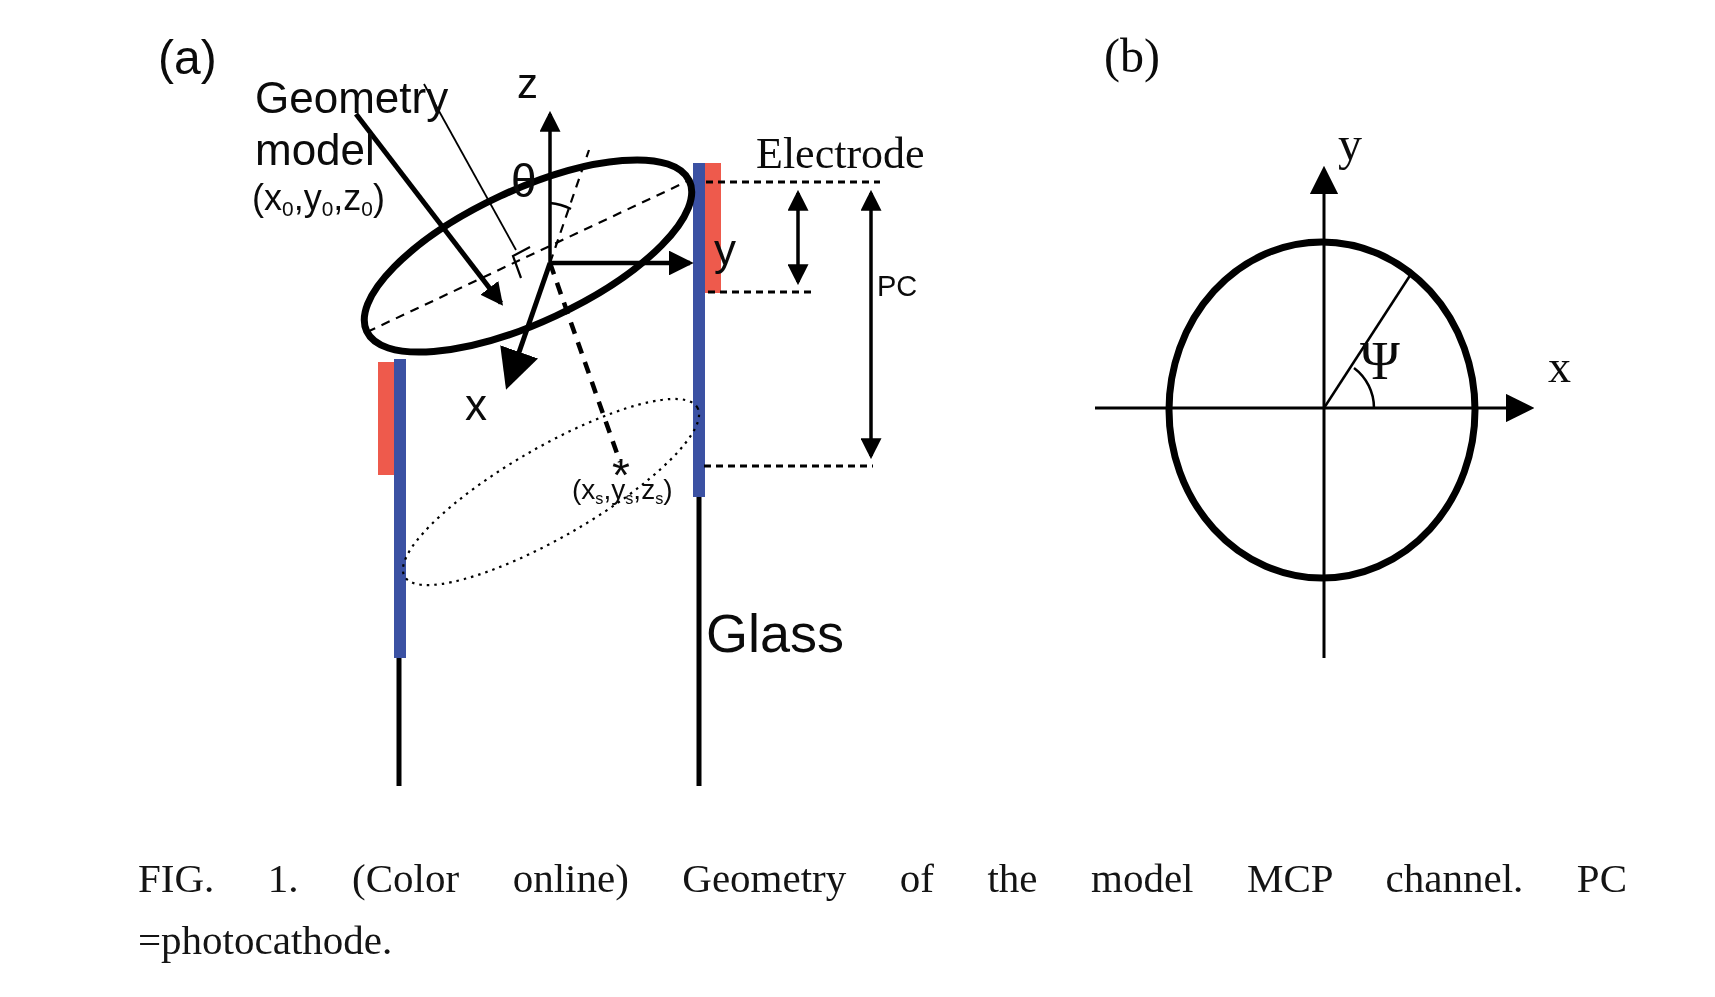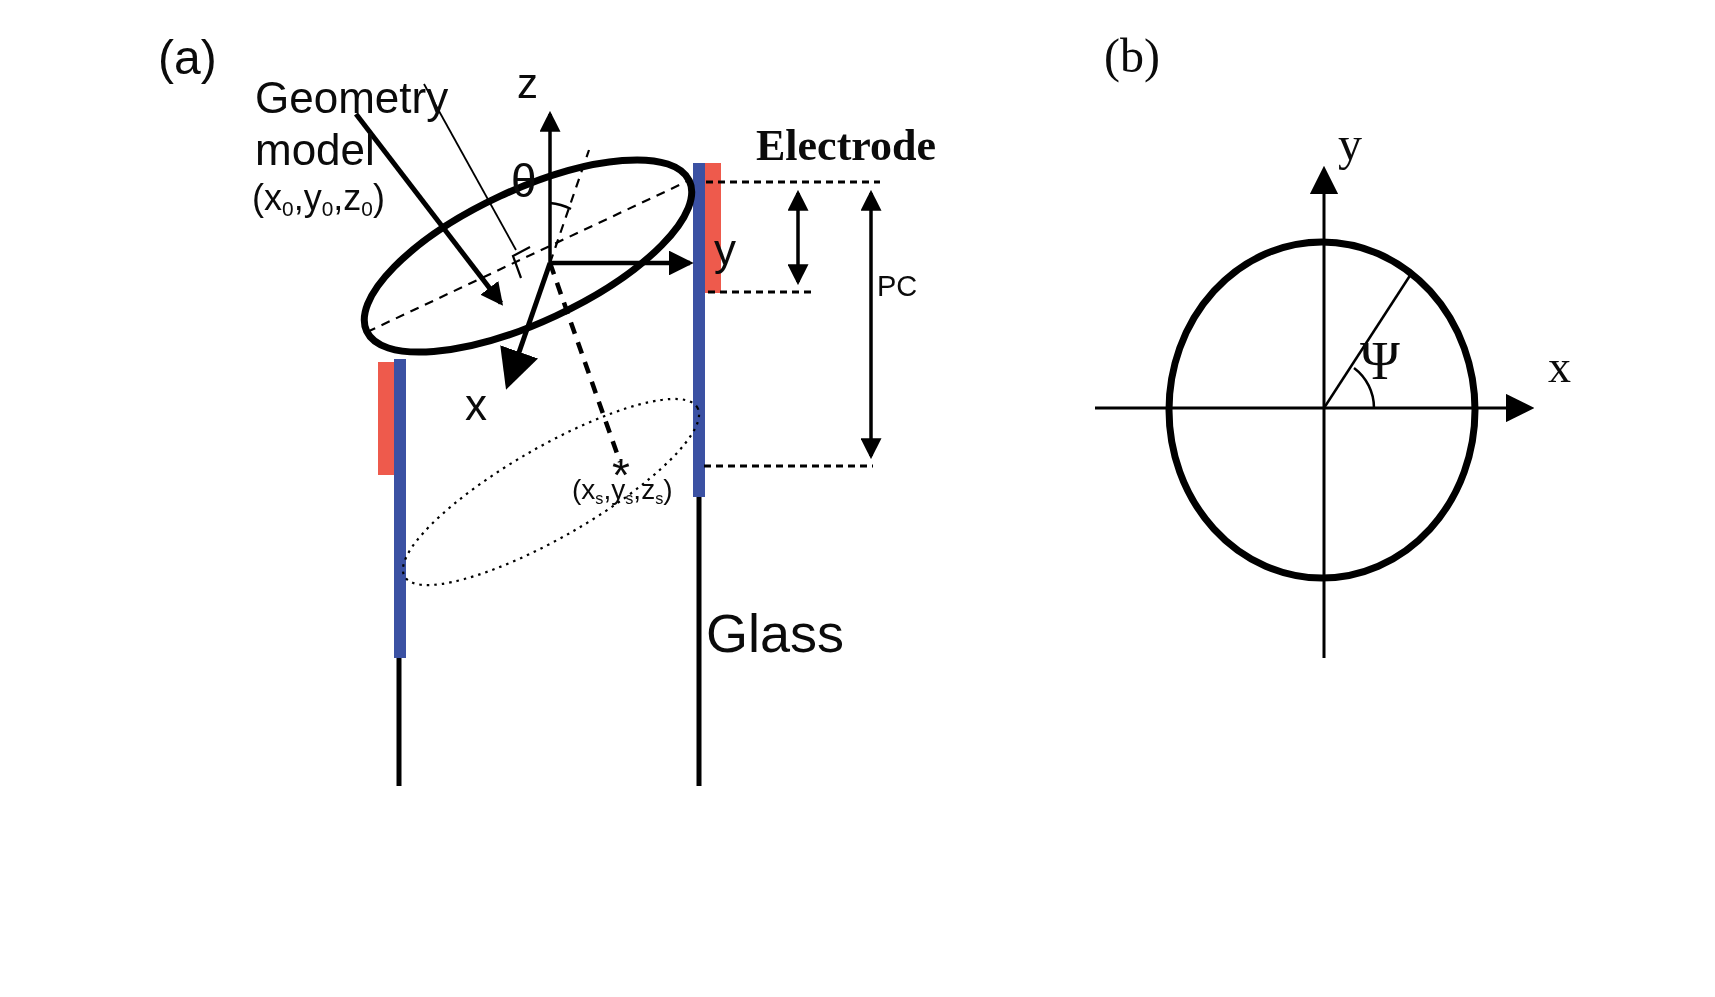--- a/index.html
+++ b/index.html
@@ -84,26 +84,30 @@
   <div class="lbl sans" style="left:255px;top:76px;font-size:44px;">Geometry</div>
   <div class="lbl sans" style="left:255px;top:128px;font-size:44px;">model</div>
 
   <div class="lbl sans" style="left:252px;top:180px;font-size:36px;"><span>(x</span><sub>0</sub><span>,y</span><sub>0</sub><span>,z</span><sub>0</sub><span>)</span></div>
 
   <div class="lbl sans" style="left:517px;top:63px;font-size:42px;">z</div>
   <div class="lbl sans" style="left:511px;top:158px;font-size:46px;">θ</div>
   <div class="lbl sans" style="left:714px;top:228px;font-size:44px;">y</div>
   <div class="lbl sans" style="left:465px;top:383px;font-size:44px;">x</div>
 
-  <div class="lbl serif" style="left:756px;top:124px;font-size:44px;font-weight:bold;">Electrode</div>
+  <div class="lbl serif" style="left:756px;top:132px;font-size:44px;">Electrode</div>
   <div class="lbl sans" style="left:877px;top:272px;font-size:29px;">PC</div>
   <div class="lbl sans" style="left:706px;top:606px;font-size:54px;">Glass</div>
 
   <div class="lbl sans" style="left:612px;top:452px;font-size:46px;">*</div>
   <div class="lbl sans" style="left:572px;top:476px;font-size:28px;"><span>(x</span><sub>s</sub><span>,y</span><sub>s</sub><span>,z</span><sub>s</sub><span>)</span></div>
 
   <div class="lbl serif" style="left:1104px;top:32px;font-size:48px;">(b)</div>
   <div class="lbl serif" style="left:1338px;top:120px;font-size:48px;">y</div>
   <div class="lbl serif" style="left:1548px;top:344px;font-size:46px;">x</div>
   <div class="lbl serif" style="left:1360px;top:334px;font-size:54px;">Ψ</div>
 
+  <div id="caption">
+    <div class="just">FIG. 1. (Color online) Geometry of the model MCP channel. PC</div>
+    <div>=photocathode.</div>
+  </div>
 
 </div>
 
 </body></html>

